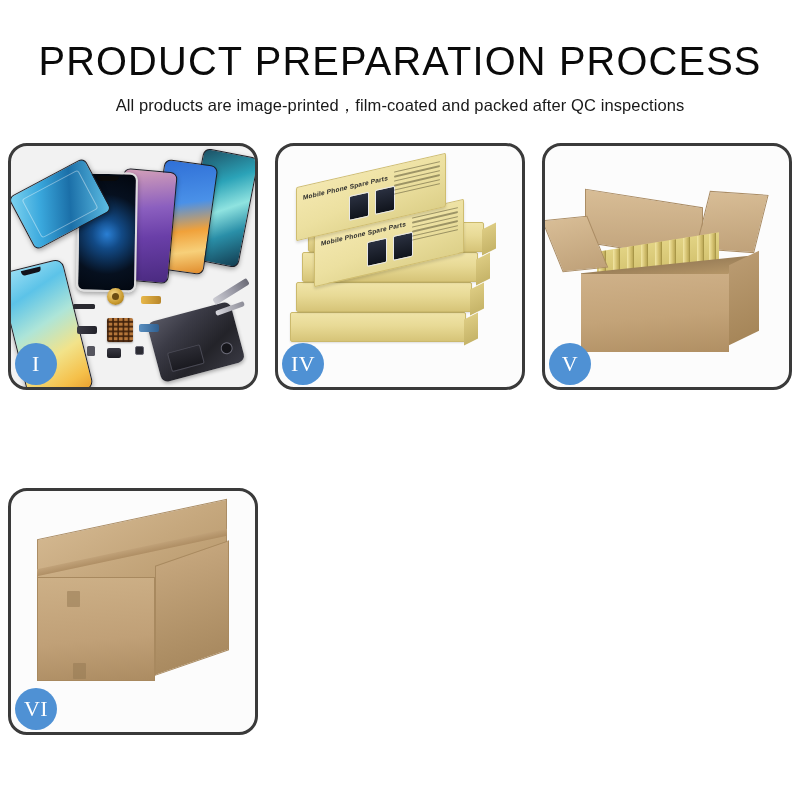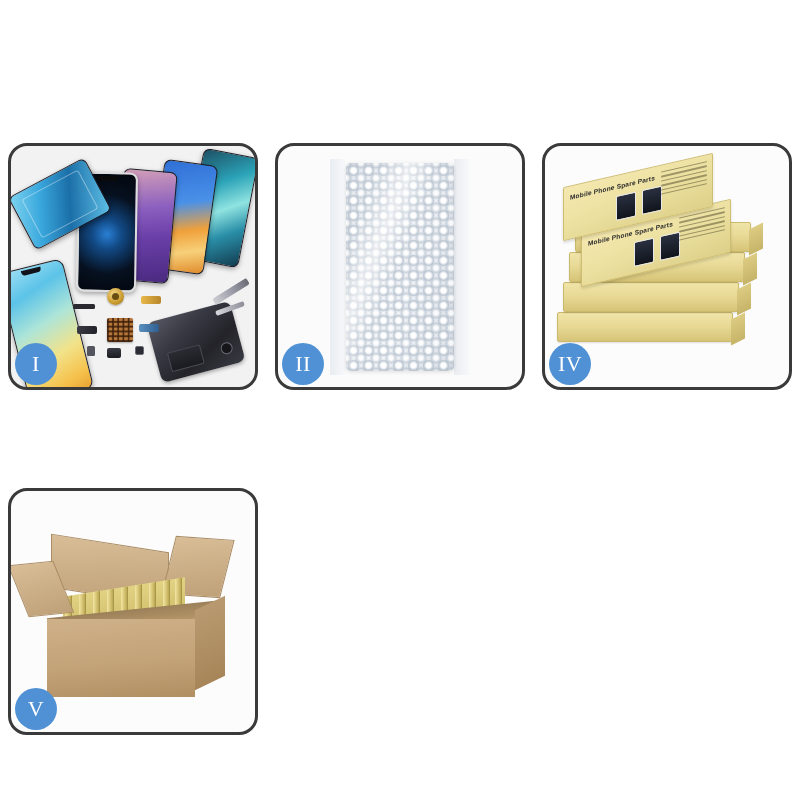--- a/index.html
+++ b/index.html
@@ -387,20 +387,24 @@
   .tape-tab {
     position: absolute; width: 13px; height: 16px;
     background: rgba(150,122,84,.55); border-radius: 1px;
   }
 </style>
 </head>
 <body>
 
 <div class="page">
 
+  <div class="header">
+    <h1 class="title">PRODUCT PREPARATION PROCESS</h1>
+    <p class="subtitle">All products are image-printed，film-coated and packed after QC inspections</p>
+  </div>
 
   <div class="grid">
 
     <div class="panel p1">
       <div class="panel-media">
         <div class="ph ph-teal"></div>
         <div class="ph ph-blue"></div>
         <div class="ph ph-purple"></div>
         <div class="ph ph-dark"></div>
         <div class="ph ph-ltblue"></div>
@@ -421,32 +425,20 @@
         <div class="part smallsq" style="left:76px; top:200px;"></div>
         <div class="part cam-sq" style="left:124px; top:200px;"></div>
         <div class="screwdriver"></div>
         <div class="tweezer"></div>
       </div>
       <div class="badge">
         <span>I</span>
       </div>
     </div>
 
-    <div class="panel p2">
-      <div class="panel-media">
-        <div class="bag-edge-l"></div>
-        <div class="bag-edge-r"></div>
-        <div class="bubble-bag">
-          <div class="bag-sheen"></div>
-        </div>
-      </div>
-      <div class="badge">
-        <span>II</span>
-      </div>
-    </div>
 
 
     <div class="panel p4">
       <div class="panel-media">
         <div class="stack">
           <div class="kbox" style="left:6px;  top:150px;">
               <div class="side"></div>
             </div>
           <div class="kbox" style="left:12px; top:120px;">
               <div class="side"></div>
@@ -510,15 +502,28 @@
         <div class="flap flap-left"></div>
         <div class="carton-rim"></div>
         <div class="carton-rside"></div>
         <div class="carton-front"></div>
       </div>
       <div class="badge">
         <span>V</span>
       </div>
     </div>
 
+    <div class="panel p6">
+      <div class="panel-media">
+        <div class="sealed-top"></div>
+        <div class="seam"></div>
+        <div class="sealed-side"></div>
+        <div class="sealed-front"></div>
+        <div class="tape-tab" style="left:56px; top:100px;"></div>
+        <div class="tape-tab" style="left:62px; top:172px;"></div>
+      </div>
+      <div class="badge">
+        <span>VI</span>
+      </div>
+    </div>
 
   </div>
 </div>
 
 </body></html>

